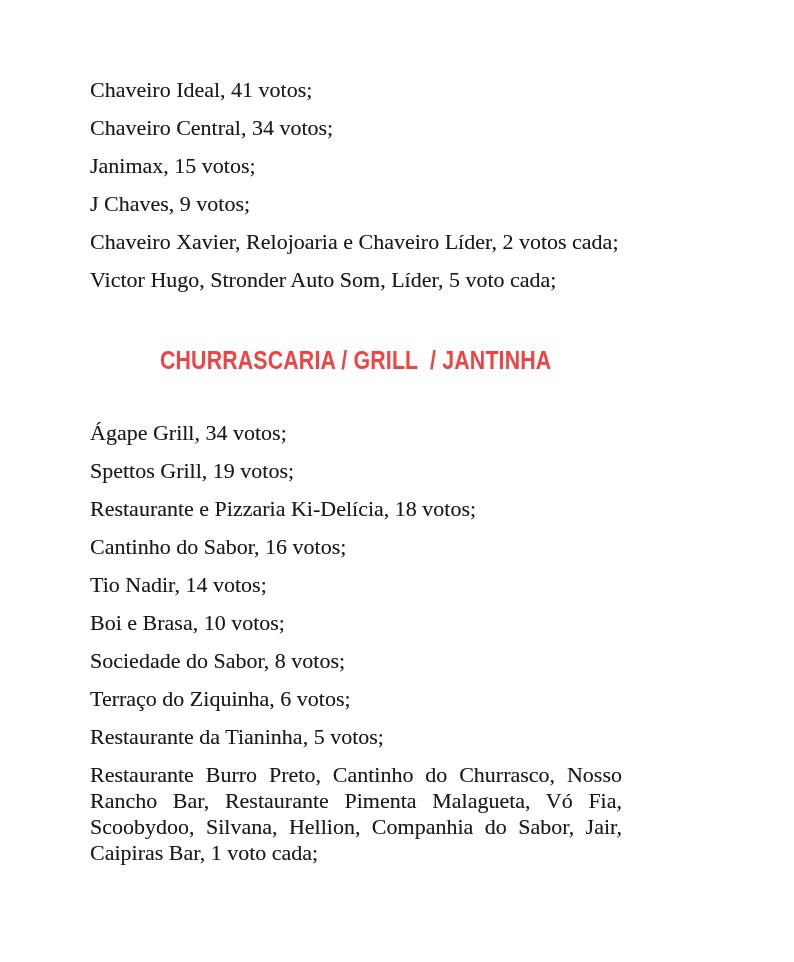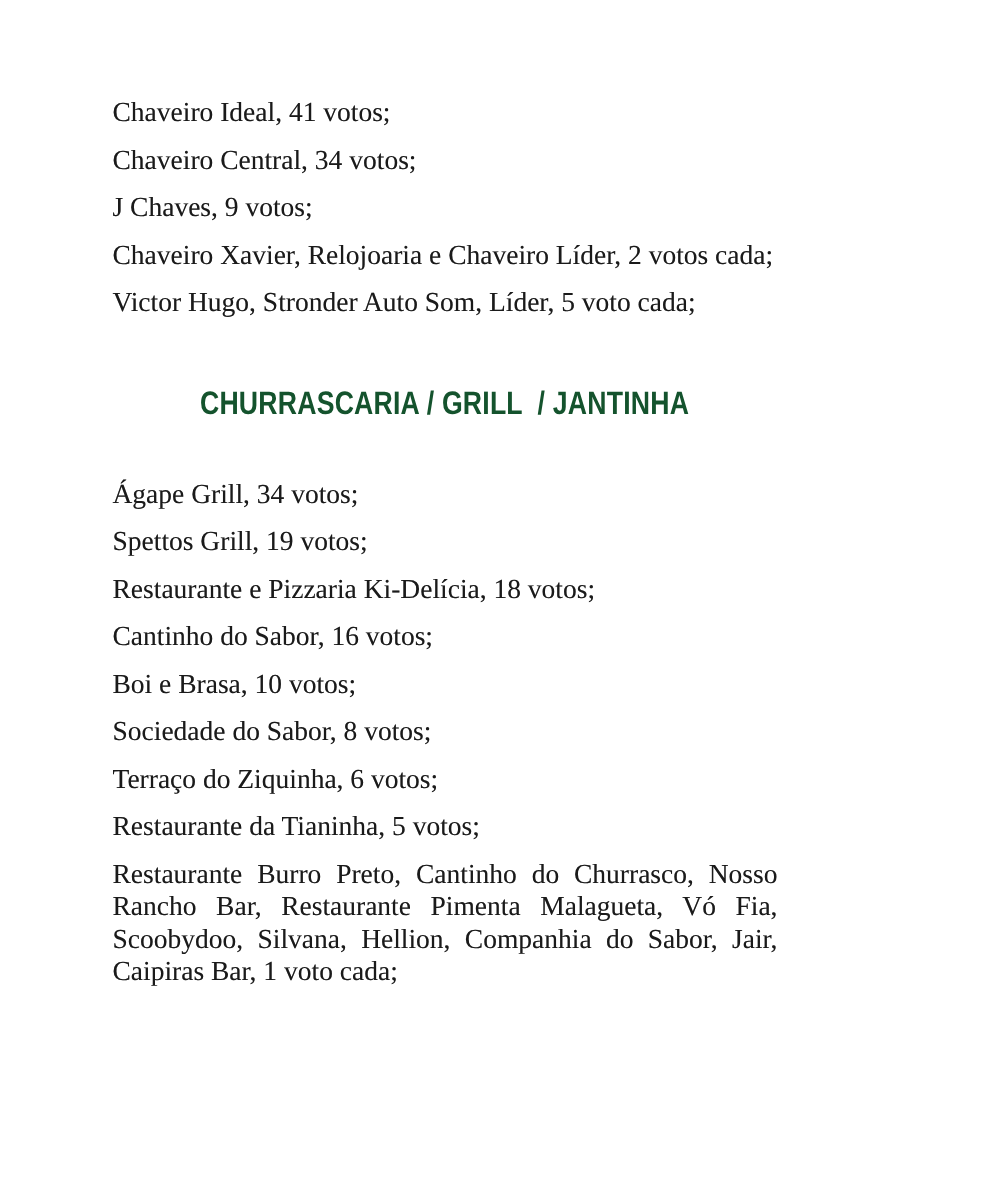--- a/index.html
+++ b/index.html
@@ -26,51 +26,53 @@
     text-align: justify;
     text-shadow: 0 0 0.5px rgba(0,0,0,0.35); 
   }
   h2.section-heading {
     margin: 52px 0 45px 0;
     font-family: "Liberation Sans", sans-serif;
     font-weight: bold;
     font-size: 26px;
     line-height: 30px;
     text-align: center;
-    color: #14532d;
+    color: #ef4444;
     white-space: pre-wrap; 
   }
   .heading-inner {
     display: inline-block;
     transform: scaleX(0.82); 
     transform-origin: 50% 50%;
     letter-spacing: 0.2px;
   }
 </style>
 </head>
 <body>
 
 <div class="page">
   <div class="content">
 
     <section>
       <p class="entry">Chaveiro Ideal, 41 votos;</p>
       <p class="entry">Chaveiro Central, 34 votos;</p>
+      <p class="entry">Janimax, 15 votos;</p>
       <p class="entry">J Chaves, 9 votos;</p>
       <p class="entry">Chaveiro Xavier, Relojoaria e Chaveiro Líder, 2 votos cada;</p>
       <p class="entry">Victor Hugo, Stronder Auto Som, Líder, 5 voto cada;</p>
     </section>
 
     <h2 class="section-heading"><span class="heading-inner">CHURRASCARIA / GRILL  / JANTINHA</span></h2>
 
     <section>
       <p class="entry">Ágape Grill, 34 votos;</p>
       <p class="entry">Spettos Grill, 19 votos;</p>
       <p class="entry">Restaurante e Pizzaria Ki-Delícia, 18 votos;</p>
       <p class="entry">Cantinho do Sabor, 16 votos;</p>
+      <p class="entry">Tio Nadir, 14 votos;</p>
       <p class="entry">Boi e Brasa, 10 votos;</p>
       <p class="entry">Sociedade do Sabor, 8 votos;</p>
       <p class="entry">Terraço do Ziquinha, 6 votos;</p>
       <p class="entry">Restaurante da Tianinha, 5 votos;</p>
       <p class="entry">Restaurante Burro Preto, Cantinho do Churrasco, Nosso Rancho Bar, Restaurante Pimenta Malagueta, Vó Fia, Scoobydoo, Silvana, Hellion, Companhia do Sabor, Jair, Caipiras Bar, 1 voto cada;</p>
     </section>
 
   </div>
 </div>
 

